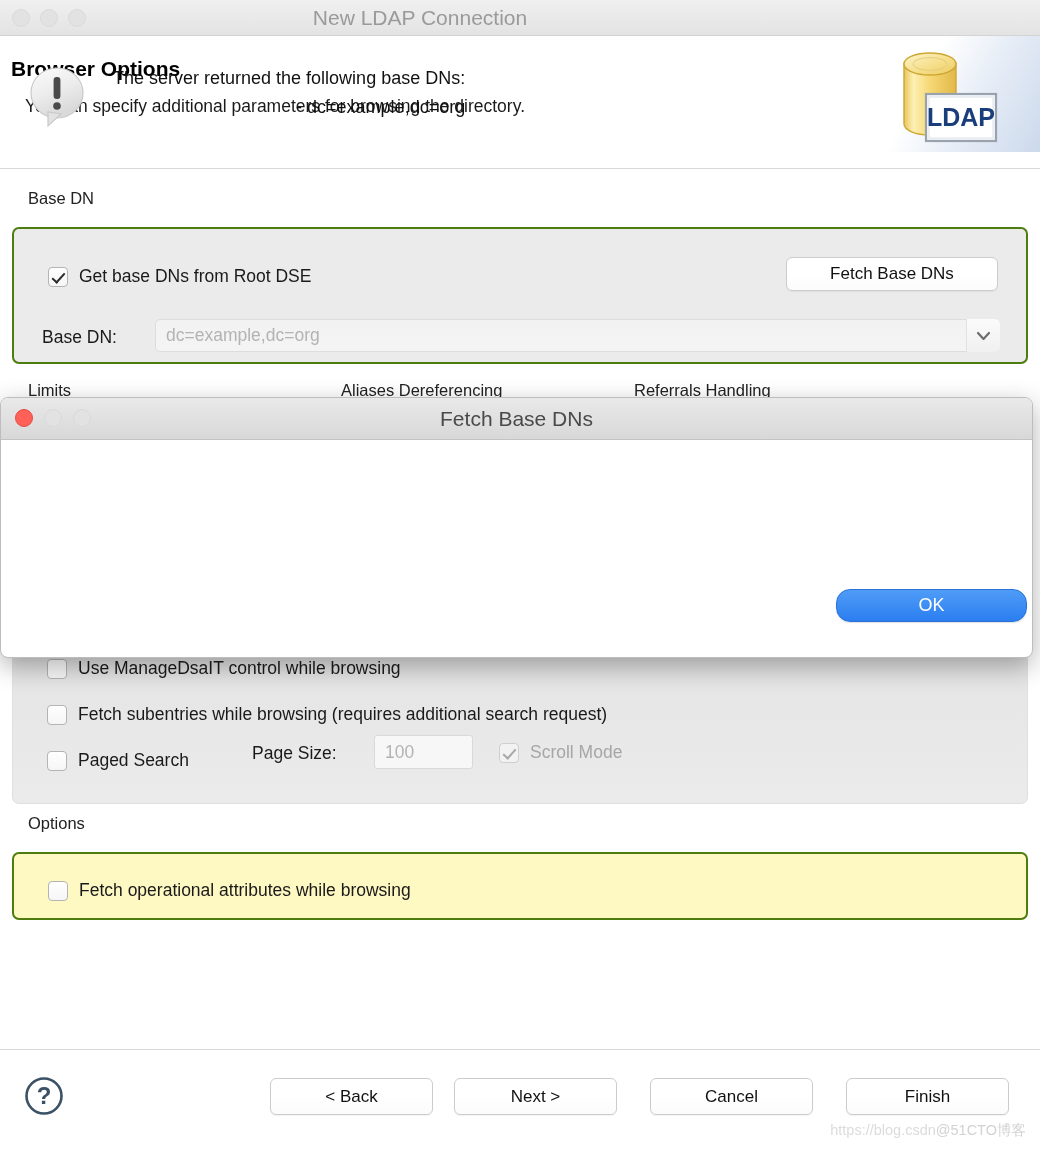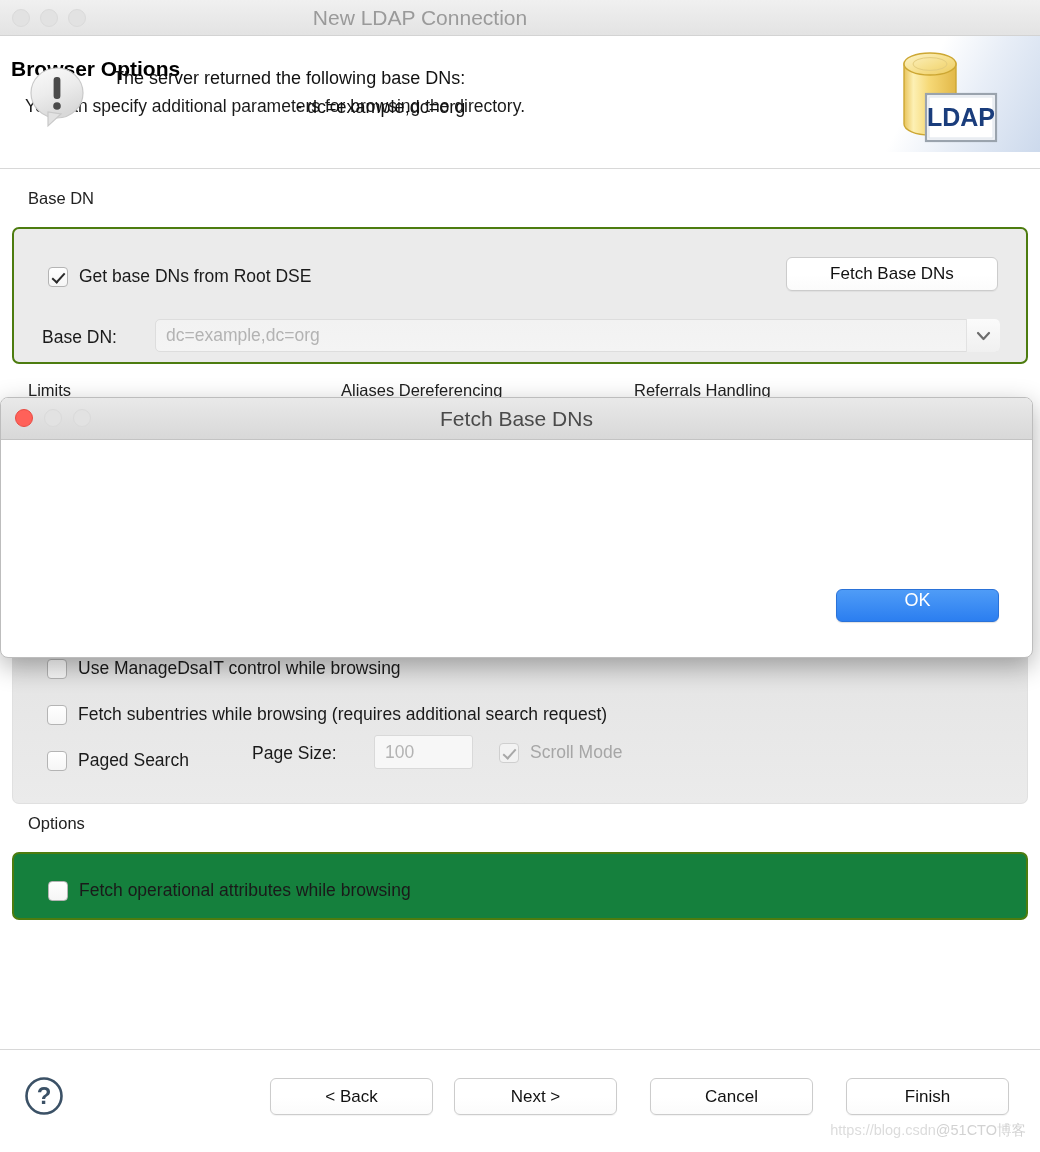--- a/index.html
+++ b/index.html
@@ -116,21 +116,21 @@
     position: absolute;
     left: 12px; top: 22px;
     right: 12px; bottom: 0;
     background: #ebebeb;
     border: 2px solid #4d7c0f;
     border-radius: 7px;
     box-sizing: border-box;
     margin-top: 16px;
   }
   .group-box.light {
-    background: #15803d;
+    background: #fef9c3;
   }
 
   
   .cb {
     display: inline-block;
     width: 20px; height: 20px;
     border: 1px solid #b4b4b4;
     border-radius: 4px;
     background: linear-gradient(to bottom, #ffffff, #f6f6f6);
     box-sizing: border-box;
@@ -278,28 +278,28 @@
     left: 113px; top: 64px;
     font-size: 18px;
     color: #111;
     line-height: 29px;
     text-align: right;
   }
   .modal-msg .line2 { padding-left: 14px; }
   .btn-ok {
     position: absolute;
     left: 836px; top: 589px;
-    width: 163px; height: 33px;
+    width: 191px; height: 33px;
     background: linear-gradient(to bottom,#4f9cf7 0%, #2b7ef0 100%);
     border: 1px solid #2a72d8;
-    border-radius: 6px;
+    border-radius: 14px;
     color: #ffffff;
     font-size: 18px;
     display: flex;
-    align-items: flex-start;
+    align-items: center;
     justify-content: center;
     box-shadow: 0 1px 1px rgba(0,0,0,0.12);
     box-sizing: border-box;
     cursor: default;
   }
 </style>
 </head>
 <body>
 
 <div id="root">

